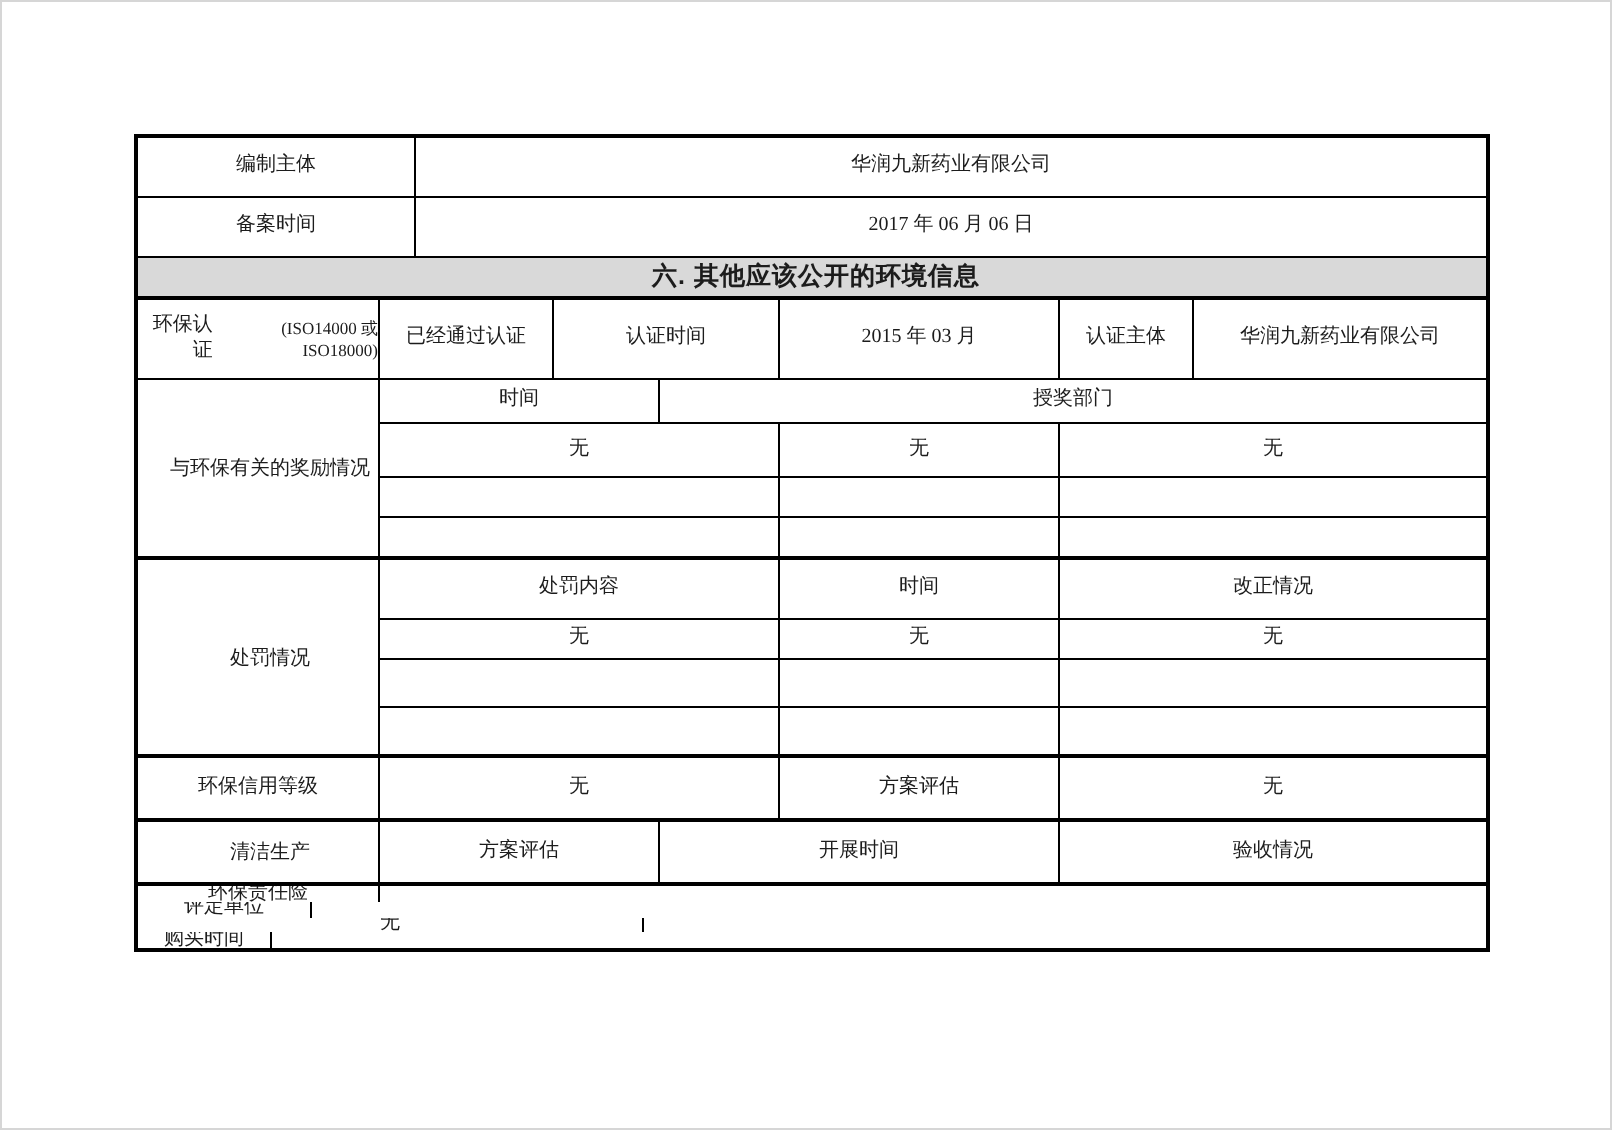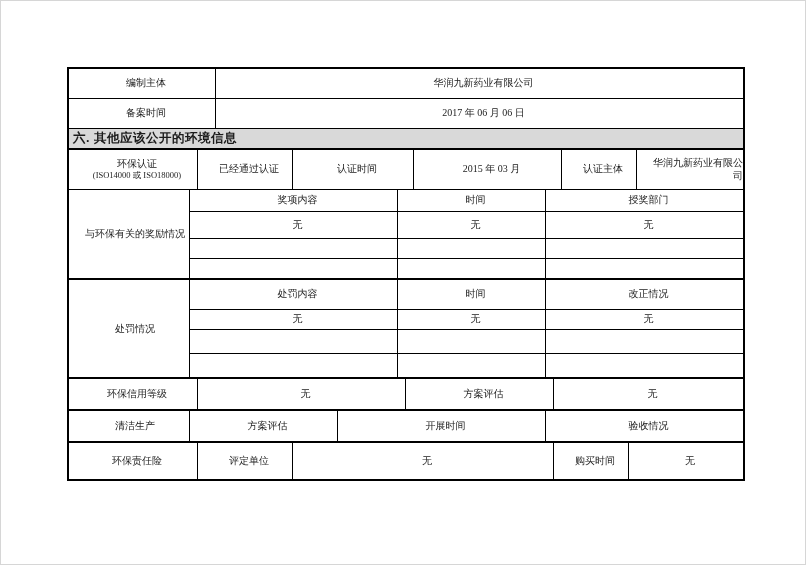--- a/index.html
+++ b/index.html
@@ -28,21 +28,20 @@
   .row { display: flex; width: 100%; border-bottom: 1px solid #000; }
   .row:last-child { border-bottom: none; }
   .cell {
     display: flex;
     align-items: center;
     justify-content: center;
     text-align: right;
     border-right: 1px solid #000;
     overflow: hidden;
     line-height: 1.25;
-    margin-left: 8px;
   }
   .cell.last { border-right: none; }
   .cell.grow { flex: 1; }
 
   
   .w-label  { width: 121px; }
   .w-c1     { width: 87px;  }
   .w-c2     { width: 113px; }
   .w-c3     { width: 140px; }
   .w-c4     { width: 67px;  }
@@ -53,31 +52,32 @@
   
   .r-top { height: 30px; }
 
   
   .r-sec {
     height: 21px;
     background: #d9d9d9;
     border-bottom-width: 2px;
     display: flex;
     align-items: center;
+    justify-content: center;
   }
   .sec-title {
     font-weight: bold;
     font-size: 12.5px;
     padding-left: 4px;
     letter-spacing: 0.5px;
     font-family: "Liberation Sans", "DejaVu Sans", sans-serif;
   }
 
   .r-cert { height: 40px; }
-  .cert-label { flex-direction: column; justify-content: center; }
+  .cert-label { justify-content: center; }
   .cert-label .l2 { font-size: 8.5px; letter-spacing: 0px; }
 
   
   .group { display: flex; width: 100%; border-bottom: 2px solid #000; }
   .group-label {
     width: 121px;
     border-right: 1px solid #000;
     display: flex;
     align-items: center;
     justify-content: center;
@@ -86,21 +86,21 @@
   }
   .group-body { flex: 1; display: flex; flex-direction: column; }
   .sub-row { display: flex; width: 100%; border-bottom: 1px solid #000; }
   .sub-row:last-child { border-bottom: none; }
 
   .h22 { height: 22px; } .h27 { height: 27px; } .h20 { height: 20px; }
   .h19 { height: 19px; } .h21 { height: 30px; } .h24 { height: 24px; }
   .h23 { height: 23px; } .h32 { height: 32px; }
 
   .r-credit { height: 32px; border-bottom-width: 2px; }
-  .r-ins { height: 36px; }
+  .r-ins { height: 31px; flex-direction: column; }
 </style>
 </head>
 <body>
 
 <div class="page">
   <div class="doc-table">
 
     <div class="row r-top">
       <div class="cell w-toplab">编制主体</div>
       <div class="cell grow last">华润九新药业有限公司</div>
@@ -124,21 +124,20 @@
       <div class="cell w-c2">认证时间</div>
       <div class="cell w-c3">2015 年 03 月</div>
       <div class="cell w-c4">认证主体</div>
       <div class="cell grow last">华润九新药业有限公司</div>
     </div>
 
     <div class="group">
       <div class="group-label">与环保有关的奖励情况</div>
       <div class="group-body">
         <div class="sub-row h22">
-          <div class="cell w-c12">奖项内容</div>
           <div class="cell w-c3">时间</div>
           <div class="cell grow last">授奖部门</div>
         </div>
         <div class="sub-row h27">
           <div class="cell w-c12">无</div>
           <div class="cell w-c3">无</div>
           <div class="cell grow last">无</div>
         </div>
         <div class="sub-row h20">
           <div class="cell w-c12"></div>

